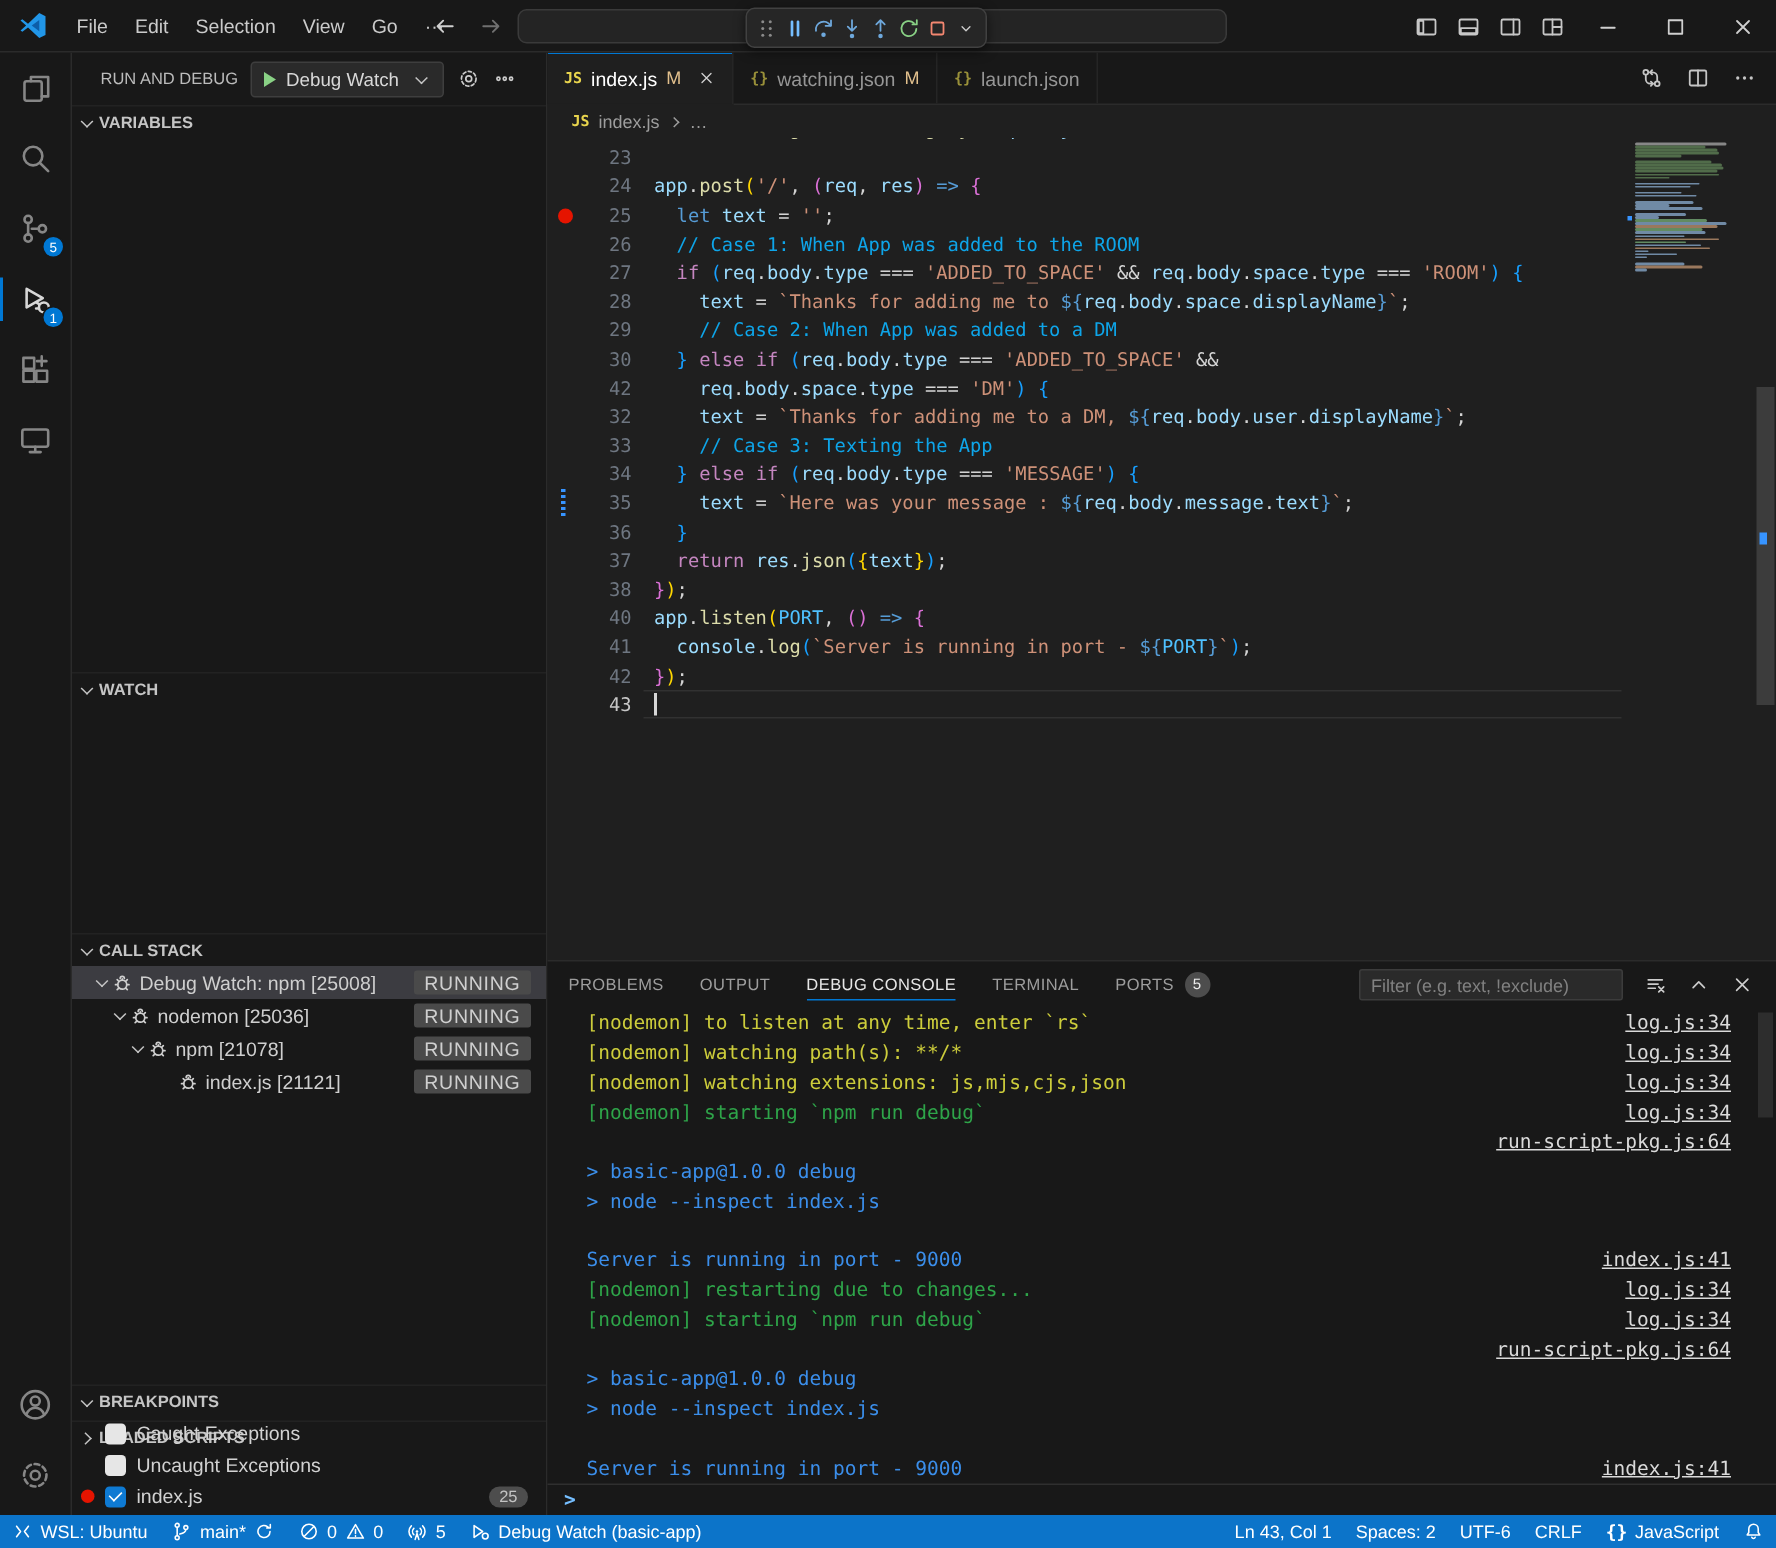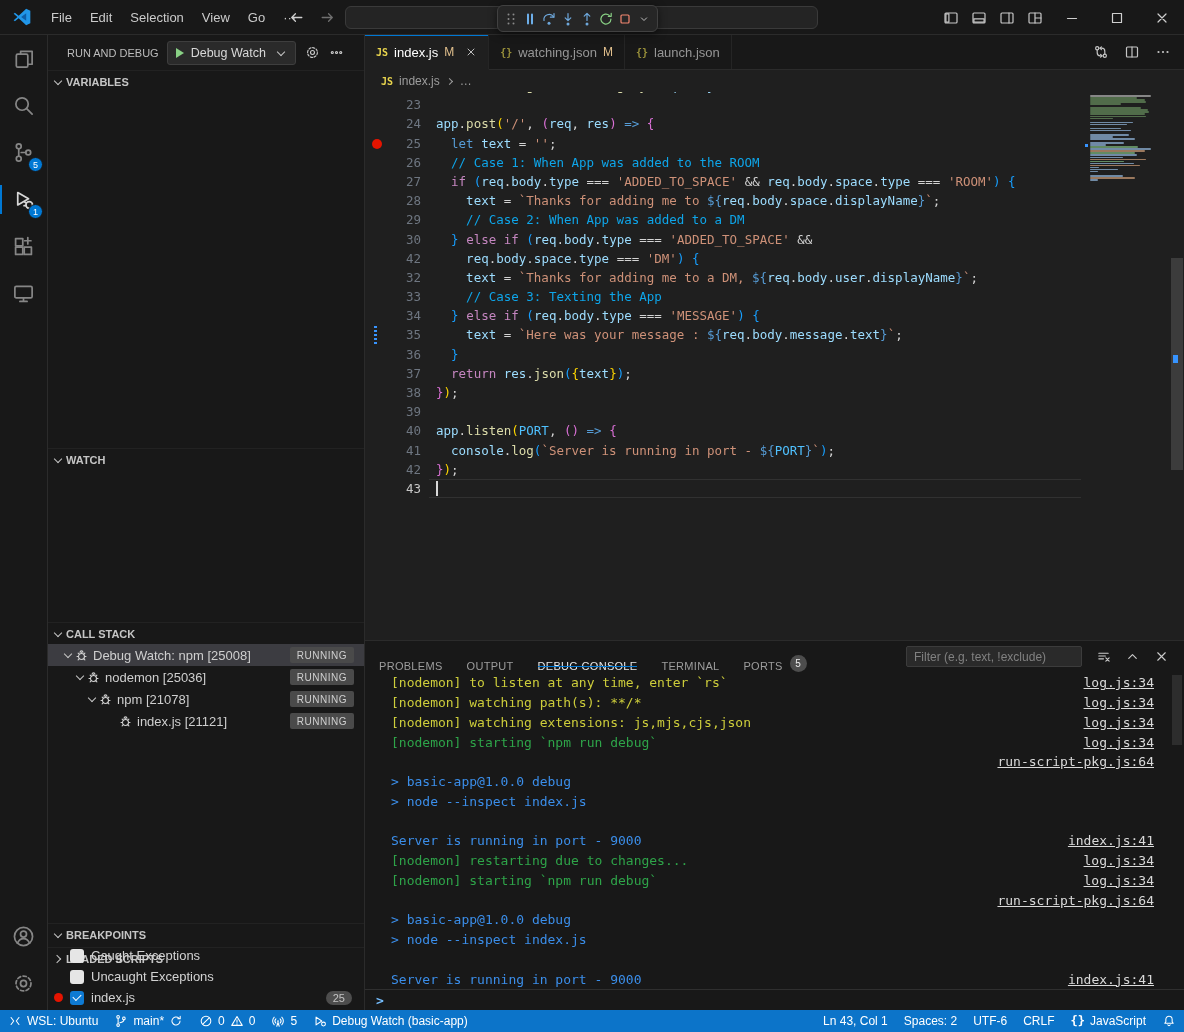--- a/index.html
+++ b/index.html
@@ -41,21 +41,21 @@
   .play-tri{width:0;height:0;border-left:8px solid #89d185;border-top:5px solid transparent;border-bottom:5px solid transparent}
   #sb-head-icons{display:flex;gap:9px;align-items:center;color:#cccccc;margin-left:1px}
   .tw{width:12px;height:12px;position:relative;flex:none}
   .tw::before{content:"";position:absolute;width:5px;height:5px;border-right:1.3px solid #c5c5c5;border-bottom:1.3px solid #c5c5c5;transform:rotate(45deg);top:2px;left:3px}
   .tw.right::before{transform:rotate(-45deg);top:3px;left:2px}
   .sec{position:absolute;left:0;right:0}
   .sec-h{height:22px;display:flex;align-items:center;gap:2px;padding-left:4px;font-size:11px;font-weight:700;color:#c5c5c5;border-top:1px solid #222}
   #sec-variables{top:35px}#sec-watch{top:413px}#sec-callstack{top:587px}#sec-loaded{top:912px}#sec-breakpoints{top:888px;bottom:0}
   .cs-row{height:22px;display:flex;align-items:center;position:relative;font-size:13px;color:#cfcfcf}
   .cs-row.selected{background:#3c3c41}
-  .cs-badge{position:absolute;right:10px;height:16px;padding:0 7px;background:#4a4a4a;color:#cfcfcf;font-size:10px;letter-spacing:.5px;display:flex;align-items:center;border-radius:2px}
+  .cs-badge{position:absolute;right:10px;height:16px;padding:0 7px;background:#4a4a4a;color:#cfcfcf;font-size:13px;letter-spacing:.5px;display:flex;align-items:center;border-radius:2px}
   .bp-row{height:21px;display:flex;align-items:center;padding-left:22px;gap:7px;position:relative;color:#d2d2d2}
   .bp-check{width:14px;height:14px;border-radius:3px;background:#e6e6e6;flex:none}
   .bp-check.checked{background:#0e7ad3}
   .bp-check.checked::after{content:"";display:block;width:7px;height:4px;border-left:1.7px solid #fff;border-bottom:1.7px solid #fff;transform:rotate(-45deg);margin:3px 0 0 3px}
   .bp-dot{position:absolute;left:6px;top:6px;width:9px;height:9px;border-radius:50%;background:#e51400}
   .bp-count{position:absolute;right:12px;background:#4d4d4d;color:#c3c3c3;font-size:11px;border-radius:9px;padding:1px 7px}
 
   
   #editorarea{position:absolute;left:365px;top:0;right:0;bottom:0;background:#1f1f1f}
   #tabbar{height:35px;background:#181818;display:flex;border-bottom:1px solid #2b2b2b}
@@ -89,21 +89,21 @@
 
   #minimap{position:absolute;top:0;right:14px;width:85px;bottom:0}
   .mm-row{position:absolute;left:5px;height:1.6px;border-radius:1px;opacity:.85}
   #escroll{position:absolute;top:0;right:0;width:14px;bottom:0}
   #escroll .thumb{position:absolute;top:166px;height:212px;left:1px;right:1px;background:rgba(121,121,121,.32)}
   #escroll .mark{position:absolute;top:263px;left:3px;width:5px;height:8px;background:#3794ff}
 
   
   #panel{position:absolute;left:0;right:0;top:605px;bottom:0;background:#181818;border-top:1px solid #2b2b2b}
   #panel-tabs{height:31px;display:flex;align-items:center;padding-left:14px}
-  .ptab{font-size:11px;letter-spacing:.3px;color:#9d9d9d;margin-right:24px;height:100%;display:flex;align-items:flex-end;gap:7px;position:relative;white-space:nowrap}
+  .ptab{font-size:11px;letter-spacing:.3px;color:#9d9d9d;margin-right:24px;height:100%;display:flex;align-items:center;gap:7px;position:relative;white-space:nowrap}
   .ptab.active{color:#e7e7e7}
   .ptab.active::after{content:"";position:absolute;left:0;right:0;bottom:5px;height:1px;background:#0078d4}
   .ptab-badge{min-width:17px;height:17px;border-radius:9px;background:#4d4d4d;color:#ececec;font-size:10px;display:flex;align-items:center;justify-content:center;padding:0 4px}
   #panel-right{margin-left:auto;display:flex;align-items:center;gap:14px;padding-right:15px;color:#cccccc}
   #filter{width:176px;height:21px;background:#2a2a2a;border:1px solid #3c3c3c;border-radius:2px;color:#ccc;font-size:12px;padding:0 7px;outline:none}
   #filter::placeholder{color:#818181}
   #console{position:absolute;top:32px;left:0;right:0;font-family:"DejaVu Sans Mono",monospace;font-size:13px}
   .con-row{height:19.75px;display:flex;align-items:center;padding-left:26px;position:relative;white-space:pre}
   .con-link{position:absolute;right:30px;color:#dadada;text-decoration:underline}
   .cy{color:#cdcd3b}.cg{color:#2ea449}.cb{color:#3b8eea}
@@ -669,25 +669,20 @@
             </div>
             <div class="cl">
               <span class="gl"></span>
               <span class="num">37</span>
               <span class="ct"><span class="t-p">  </span><span class="t-kw">return</span><span class="t-p"> </span><span class="t-v">res</span><span class="t-p">.</span><span class="t-fn">json</span><span class="t-b3">(</span><span class="t-b1">{</span><span class="t-v">text</span><span class="t-b1">}</span><span class="t-b3">)</span><span class="t-p">;</span></span>
             </div>
             <div class="cl">
               <span class="gl"></span>
               <span class="num">38</span>
               <span class="ct"><span class="t-b2">}</span><span class="t-b1">)</span><span class="t-p">;</span></span>
-            </div>
-            <div class="cl">
-              <span class="gl"></span>
-              <span class="num">39</span>
-              <span class="ct"></span>
             </div>
             <div class="cl">
               <span class="gl"></span>
               <span class="num">40</span>
               <span class="ct"><span class="t-v">app</span><span class="t-p">.</span><span class="t-fn">listen</span><span class="t-b1">(</span><span class="t-n">PORT</span><span class="t-p">, </span><span class="t-b2">()</span><span class="t-dc"> =&gt;</span><span class="t-b2"> {</span></span>
             </div>
             <div class="cl">
               <span class="gl"></span>
               <span class="num">41</span>
               <span class="ct"><span class="t-p">  </span><span class="t-v">console</span><span class="t-p">.</span><span class="t-fn">log</span><span class="t-b3">(</span><span class="t-s">`Server is running in port - </span><span class="t-dc">${</span><span class="t-n">PORT</span><span class="t-dc">}</span><span class="t-s">`</span><span class="t-b3">)</span><span class="t-p">;</span></span>

